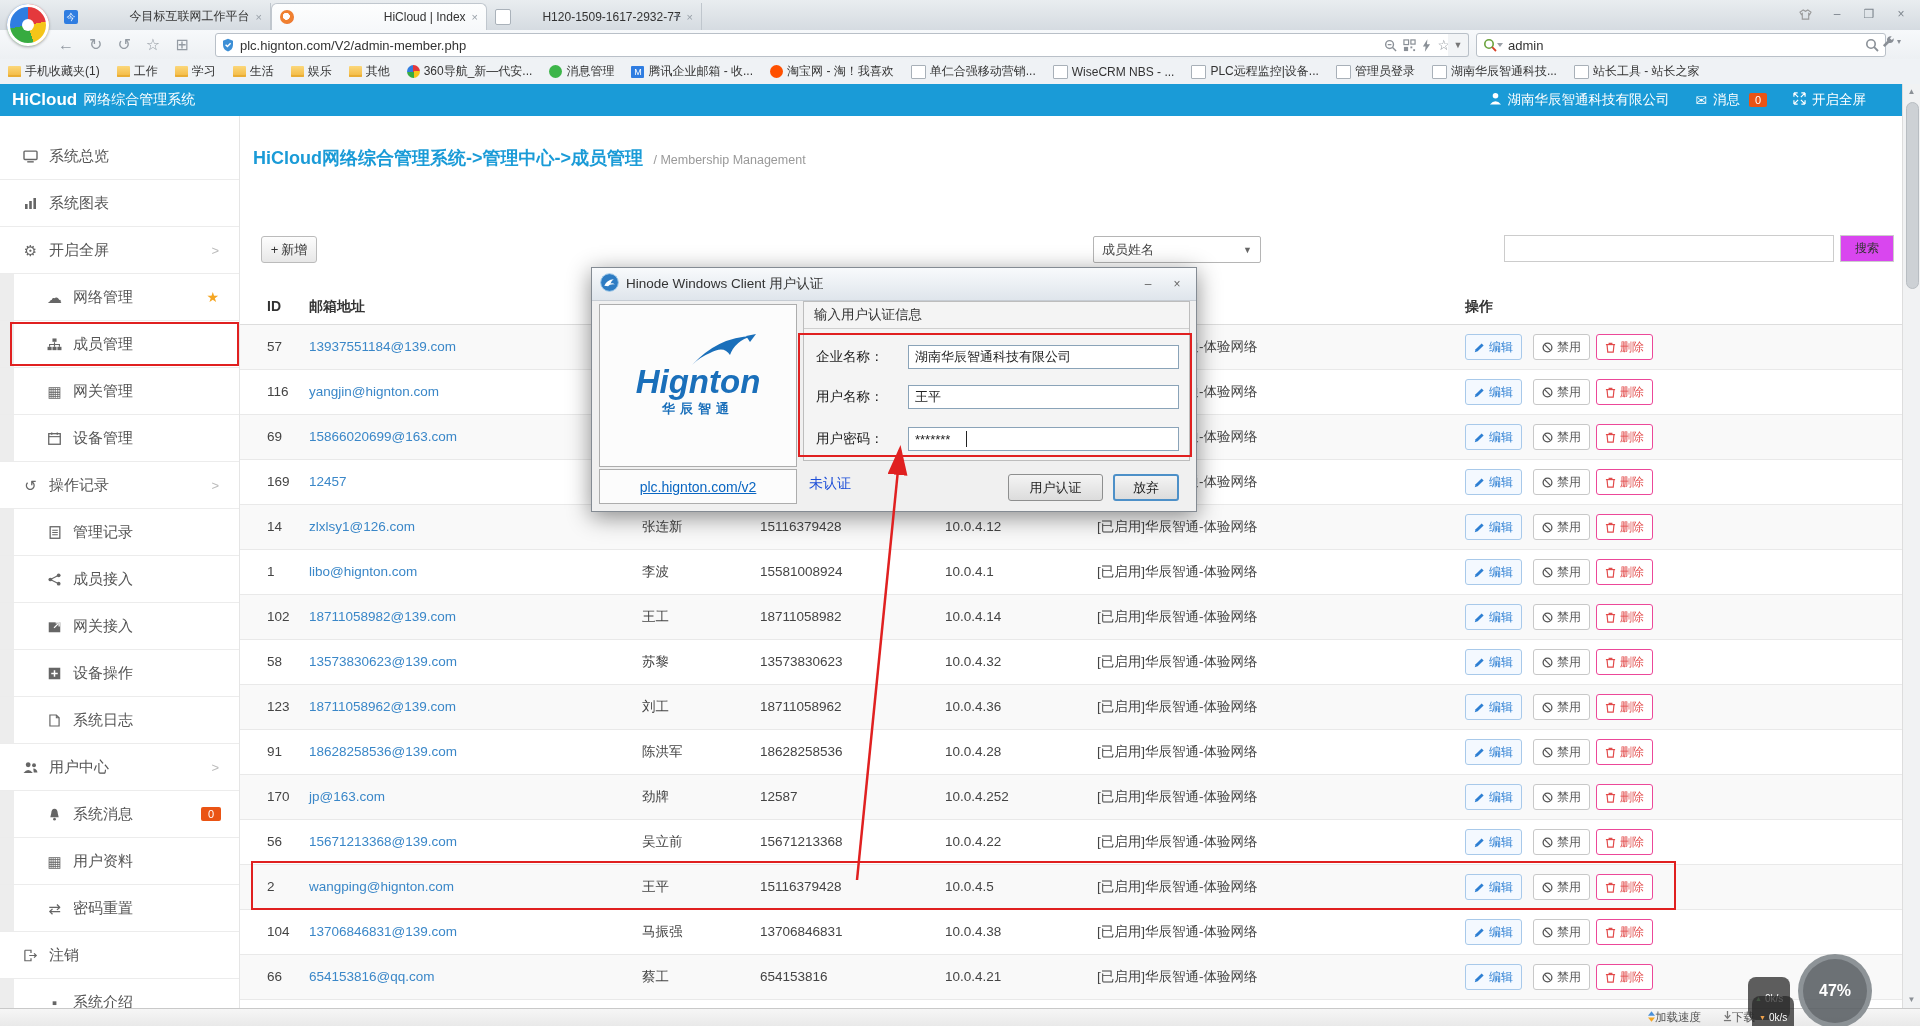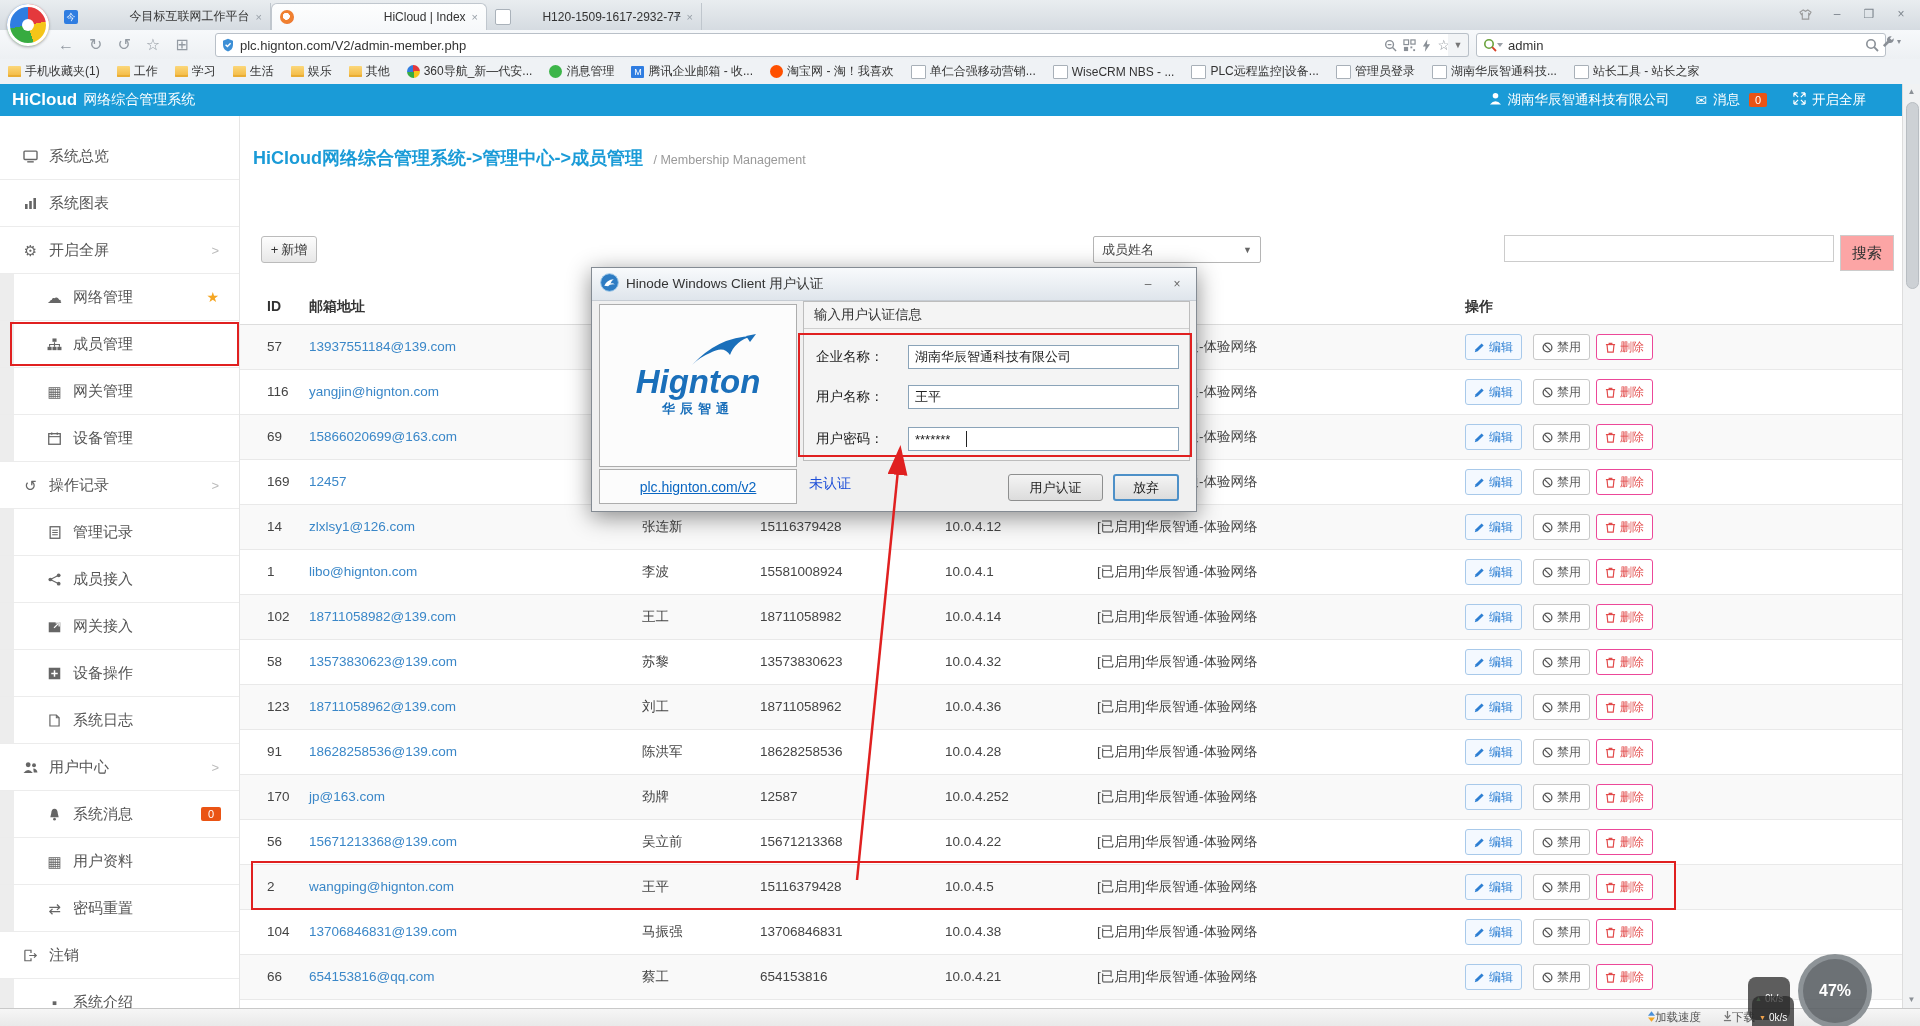--- a/index.html
+++ b/index.html
@@ -75,22 +75,22 @@
   #breadcrumb{position:absolute;left:13px;top:30px;white-space:nowrap;}
   #breadcrumb .bc-main{font-size:18px;font-weight:bold;color:#1a9bd7;}
   #breadcrumb .bc-sub{font-size:12.5px;color:#999;margin-left:6px;}
   #addbtn{position:absolute;left:21px;top:120px;width:56px;height:27px;border:1px solid #bbb;border-radius:3px;
     background:linear-gradient(#fdfdfd,#e7e7e7);display:flex;align-items:center;justify-content:center;gap:3px;
     font-size:13px;color:#333;box-sizing:border-box;}
   #filtersel{position:absolute;left:853px;top:120px;width:168px;height:27px;border:1px solid #b5b5b5;border-radius:2px;
     background:#fff;display:flex;align-items:center;padding:0 8px;font-size:13px;color:#444;box-sizing:border-box;}
   #filtersel .fcaret{margin-left:auto;color:#666;font-size:9px;}
   #searchinput{position:absolute;left:1264px;top:119px;width:330px;height:27px;border:1px solid #ccc;background:#fff;box-sizing:border-box;}
-  #searchbtn{position:absolute;left:1600px;top:119px;width:54px;height:36px;border:1px solid #ccc;background:#fca5a5;
-    display:flex;align-items:center;justify-content:center;font-size:15px;color:#333;box-sizing:border-box;}
+  #searchbtn{position:absolute;left:1600px;top:119px;width:54px;height:27px;border:1px solid #ccc;background:#d946ef;
+    display:flex;align-items:center;justify-content:center;font-size:12px;color:#333;box-sizing:border-box;}
   #tablearea{position:absolute;left:0;top:172px;width:1662px;}
   #thead{position:relative;height:36px;border-bottom:1px solid #ddd;}
   #thead span{position:absolute;line-height:36px;font-size:14px;font-weight:bold;color:#333;}
   .trow{position:relative;height:45px;border-bottom:1px solid #e9e9e9;box-sizing:border-box;}
   .trow.alt{background:#f9f9f9;}
   .cell{position:absolute;line-height:44px;font-size:13.5px;color:#444;white-space:nowrap;}
   .cell.link{color:#3a87c8;cursor:pointer;}
   .abtn{position:absolute;top:9px;height:26px;padding:0 8px;border-radius:3px;display:inline-flex;align-items:center;
     gap:4px;font-size:12px;background:#fff;cursor:pointer;box-sizing:border-box;}
   .abtn.edit{left:1225px;color:#2d7fd3;border:1px solid #a8c9ea;background:#f4f9ff;}

